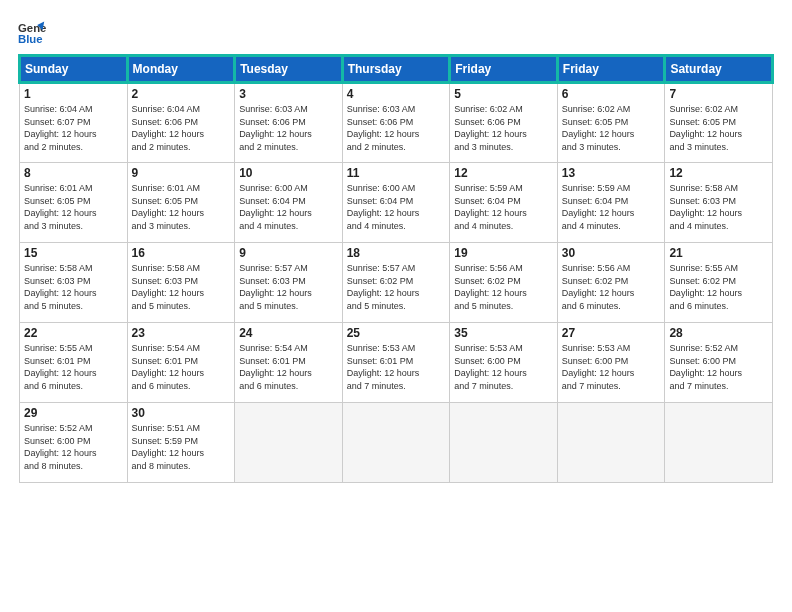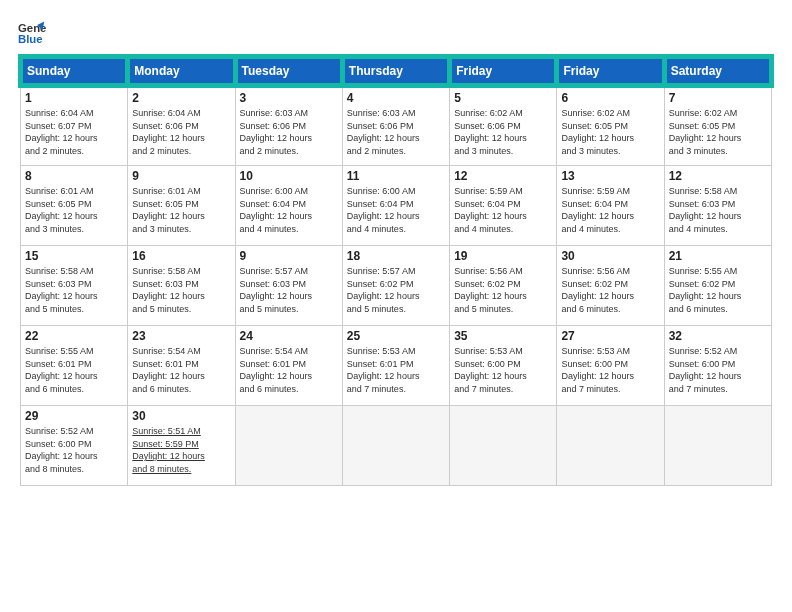--- a/index.html
+++ b/index.html
@@ -50,21 +50,21 @@
       border-collapse: collapse;
       table-layout: fixed;
     }
     .calendar-table thead tr th {
       background: #1565c0;
       color: #fff;
       font-size: 12px;
       font-weight: bold;
       padding: 5px 4px;
       text-align: left;
-      border: 5px solid #14b8a6;
+      border: 3px solid #14b8a6;
     }
     .calendar-table tbody tr td {
       vertical-align: top;
       font-size: 9.5px;
       color: #333;
       padding: 3px 4px;
       border: 1px solid #ccc;
       height: 80px;
       width: 14.28%;
       background: #fff;
@@ -310,38 +310,38 @@
 and 7 minutes.</div>
           </td>
           <td>
             <span class="day-number">27</span>
             <div class="day-info" style="white-space: pre-line;">Sunrise: 5:53 AM
 Sunset: 6:00 PM
 Daylight: 12 hours
 and 7 minutes.</div>
           </td>
           <td>
-            <span class="day-number">32</span>
+            <span class="day-number">28</span>
             <div class="day-info" style="white-space: pre-line;">Sunrise: 5:52 AM
 Sunset: 6:00 PM
 Daylight: 12 hours
 and 7 minutes.</div>
           </td>
         </tr>
         <tr>
           <td>
             <span class="day-number">29</span>
             <div class="day-info" style="white-space: pre-line;">Sunrise: 5:52 AM
 Sunset: 6:00 PM
 Daylight: 12 hours
 and 8 minutes.</div>
           </td>
           <td>
             <span class="day-number">30</span>
-            <div class="day-info" style="white-space: pre-line; text-decoration: underline;">Sunrise: 5:51 AM
+            <div class="day-info" style="white-space: pre-line;">Sunrise: 5:51 AM
 Sunset: 5:59 PM
 Daylight: 12 hours
 and 8 minutes.</div>
           </td>
           <td class="empty"></td>
           <td class="empty"></td>
           <td class="empty"></td>
           <td class="empty"></td>
           <td class="empty"></td>
         </tr>

